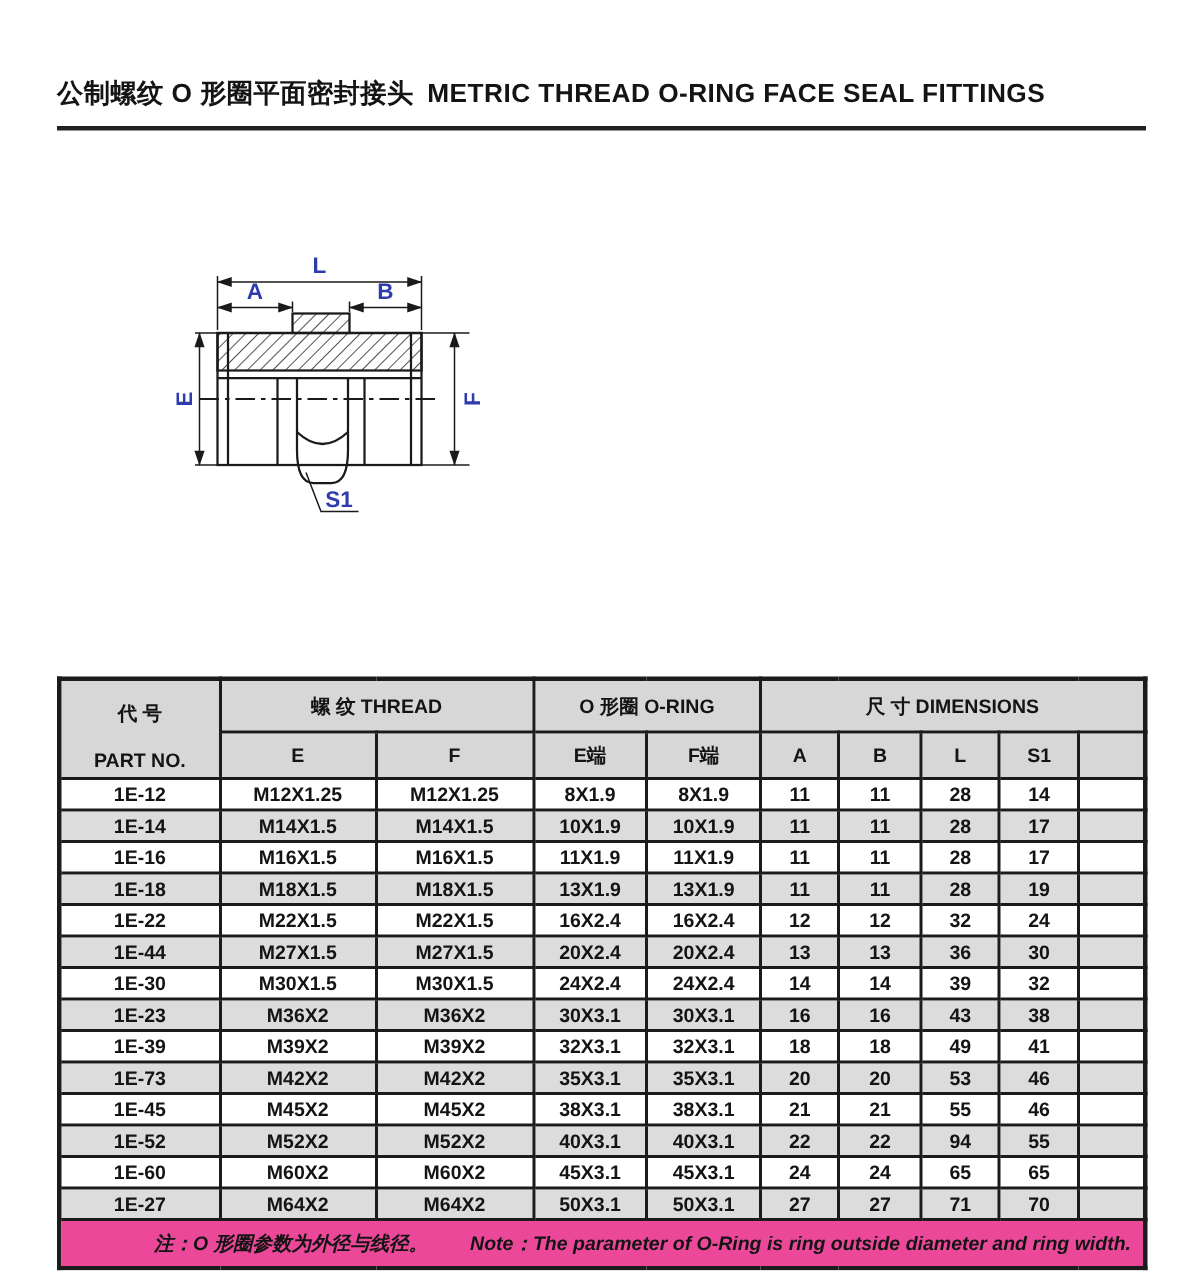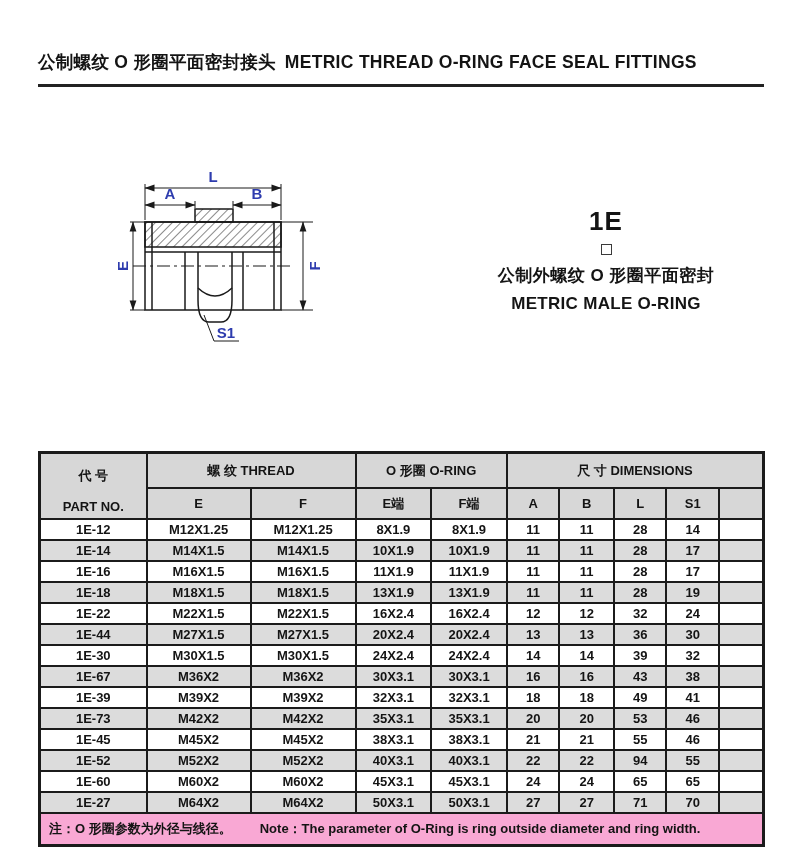--- a/index.html
+++ b/index.html
@@ -31,21 +31,21 @@
   }
   table.spec th,table.spec td{
     border:2px solid #1b1b1b;text-align:center;vertical-align:middle;
     padding:1px 0;height:17px;line-height:17px;overflow:hidden;white-space:nowrap;
   }
   table.spec thead th{background:#d7d7d7;}
   table.spec thead tr:first-child th{height:19px;line-height:19px;}
   table.spec th.partno div{height:20px;line-height:20px;margin-top:11px;}
   table.spec tbody tr.alt td{background:#dcdcdc;}
   table.spec tfoot td.note{
-    text-align:left;padding:4px 8px;height:22px;line-height:22px;background:#f9a8d4;
+    text-align:right;padding:4px 8px;height:22px;line-height:22px;background:#ec4899;font-style:italic;
   }
   table.spec tfoot td.note .note-en{margin-left:28px;}
 </style>
 </head>
 <body>
 
 <div class="page">
 
   <div class="title-row">
     <span>公制螺纹 O 形圈平面密封接头</span><span class="title-en">METRIC THREAD O-RING FACE SEAL FITTINGS</span>
@@ -100,26 +100,20 @@
     <g font-family="&quot;Liberation Sans&quot;,sans-serif" font-size="15" font-weight="bold" fill="#2e3cae" text-anchor="middle">
       <text x="128" y="34">L</text>
       <text x="85" y="51">A</text>
       <text x="172" y="51">B</text>
       <text x="38" y="123" transform="rotate(-90 38 118)">E</text>
       <text x="230" y="123" transform="rotate(-90 230 118)">F</text>
       <text x="141" y="190">S1</text>
     </g>
   </svg>
 
-  <div class="series">
-    <div class="series-code">1E</div>
-    <div class="series-symbol"></div>
-    <div class="series-cn">公制外螺纹 O 形圈平面密封</div>
-    <div class="series-en">METRIC MALE O-RING</div>
-  </div>
 
   <table class="spec">
     <colgroup>
       <col style="width:106px">
         <col style="width:103px">
         <col style="width:104px">
       <col style="width:75px">
         <col style="width:75px">
         <col style="width:52px">
       <col style="width:54px">
@@ -228,21 +222,21 @@
           <td>M30X1.5</td>
           <td>24X2.4</td>
           <td>24X2.4</td>
           <td>14</td>
           <td>14</td>
           <td>39</td>
           <td>32</td>
           <td></td>
         </tr>
         <tr class="alt">
-          <td>1E-67</td>
+          <td>1E-23</td>
           <td>M36X2</td>
           <td>M36X2</td>
           <td>30X3.1</td>
           <td>30X3.1</td>
           <td>16</td>
           <td>16</td>
           <td>43</td>
           <td>38</td>
           <td></td>
         </tr>

